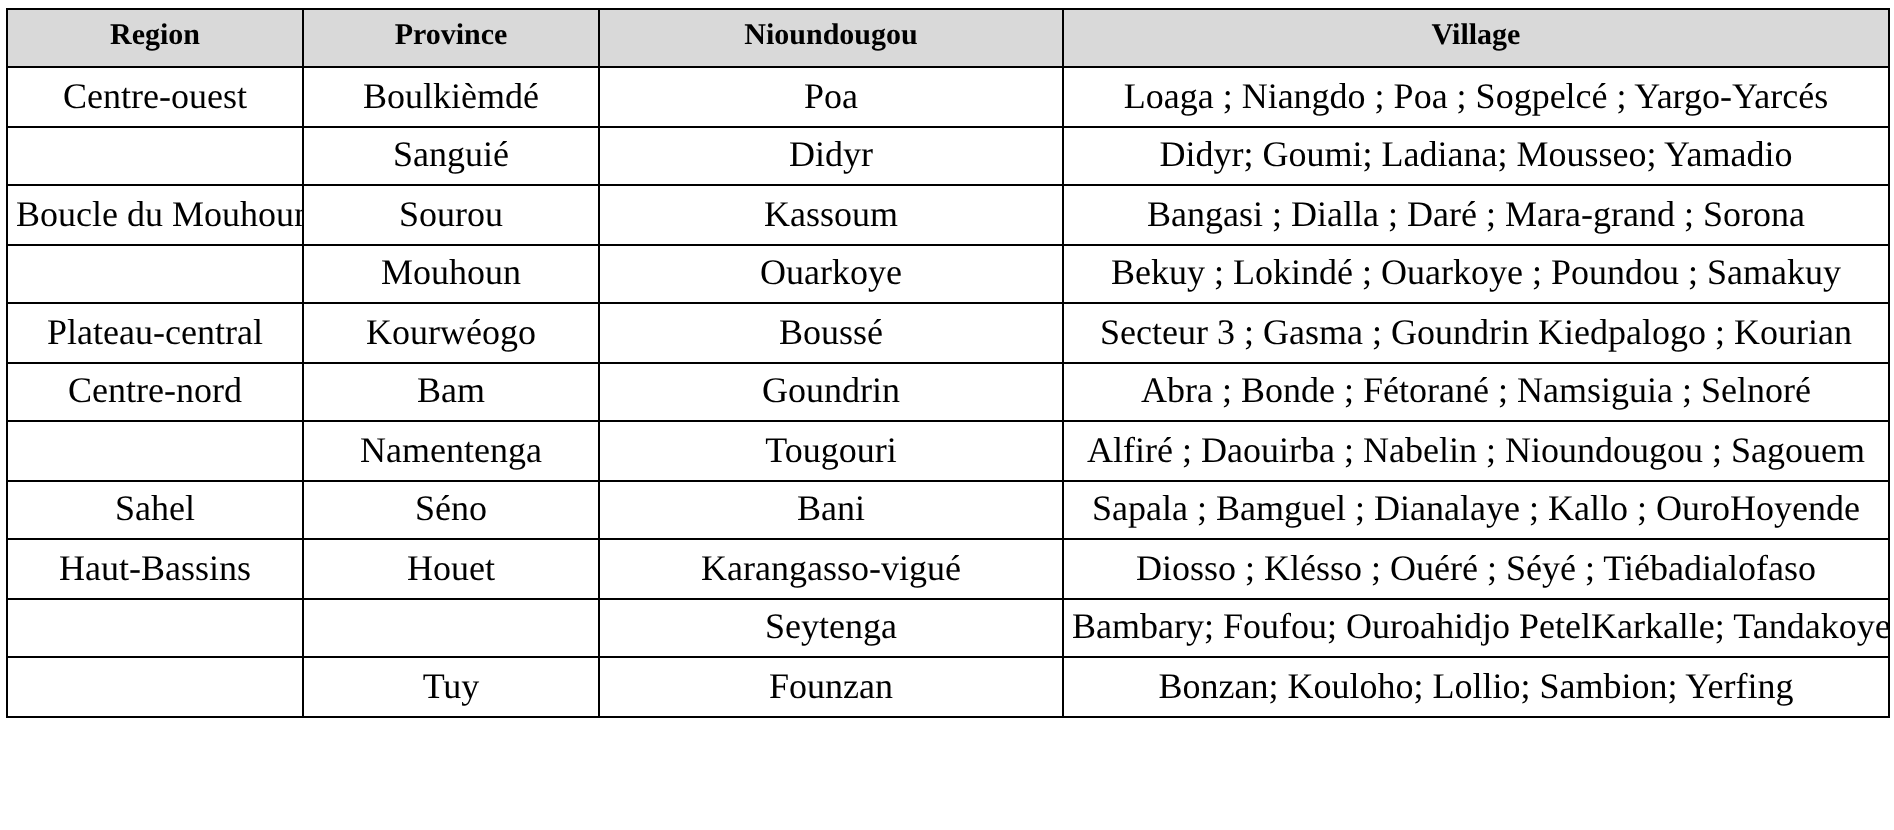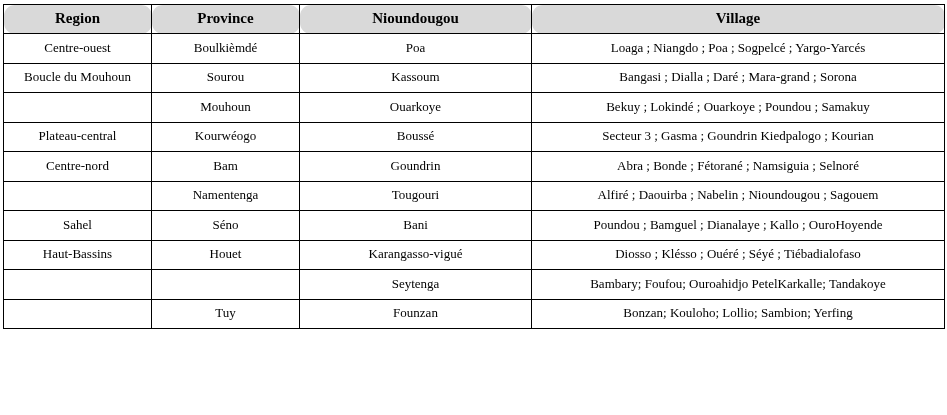--- a/index.html
+++ b/index.html
@@ -24,31 +24,30 @@
     table-layout: fixed;
     width: 941px;
     border: 1px solid #000000;
   }
   table.data-table th,
   table.data-table td {
     border: 1px solid #000000;
     text-align: center;
     vertical-align: middle;
     padding: 3px 4px;
-    font-size: 13px;
+    font-size: 18px;
     line-height: 1.15;
     white-space: nowrap;
     overflow: hidden;
   }
   table.data-table thead th {
     background: #d9d9d9;
     font-weight: bold;
     font-size: 15px;
     height: 22px;
-    border-radius: 11px;
   }
   table.data-table tbody td {
     height: 22.5px;
     background: #ffffff;
   }
   col.col-region { width: 148px; }
   col.col-province { width: 148px; }
   col.col-municipality { width: 232px; }
   col.col-village { width: 413px; }
   td.village-cell {
@@ -75,20 +74,26 @@
       </tr>
     </thead>
     <tbody>
       <tr>
         <td>Centre-ouest</td>
         <td>Boulkièmdé</td>
         <td>Poa</td>
         <td class="village-cell">Loaga ; Niangdo ; Poa ; Sogpelcé ; Yargo-Yarcés</td>
       </tr>
       <tr>
+        <td></td>
+        <td>Sanguié</td>
+        <td>Didyr</td>
+        <td class="village-cell">Didyr; Goumi; Ladiana; Mousseo; Yamadio</td>
+      </tr>
+      <tr>
         <td>Boucle du Mouhoun</td>
         <td>Sourou</td>
         <td>Kassoum</td>
         <td class="village-cell">Bangasi ; Dialla ; Daré ; Mara-grand ; Sorona</td>
       </tr>
       <tr>
         <td></td>
         <td>Mouhoun</td>
         <td>Ouarkoye</td>
         <td class="village-cell">Bekuy ; Lokindé ; Ouarkoye ; Poundou ; Samakuy</td>
@@ -108,21 +113,21 @@
       <tr>
         <td></td>
         <td>Namentenga</td>
         <td>Tougouri</td>
         <td class="village-cell">Alfiré ; Daouirba ; Nabelin ; Nioundougou ; Sagouem</td>
       </tr>
       <tr>
         <td>Sahel</td>
         <td>Séno</td>
         <td>Bani</td>
-        <td class="village-cell">Poundou ; Bamguel ; Dianalaye ; Kallo ; OuroHoyende</td>
+        <td class="village-cell">Sapala ; Bamguel ; Dianalaye ; Kallo ; OuroHoyende</td>
       </tr>
       <tr>
         <td>Haut-Bassins</td>
         <td>Houet</td>
         <td>Karangasso-vigué</td>
         <td class="village-cell">Diosso ; Klésso ; Ouéré ; Séyé ; Tiébadialofaso</td>
       </tr>
       <tr>
         <td></td>
         <td></td>

